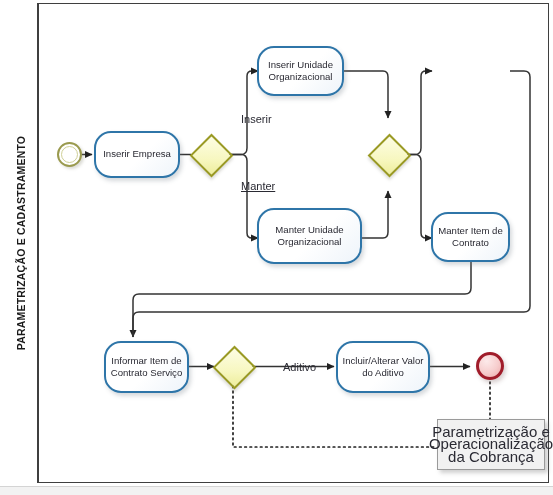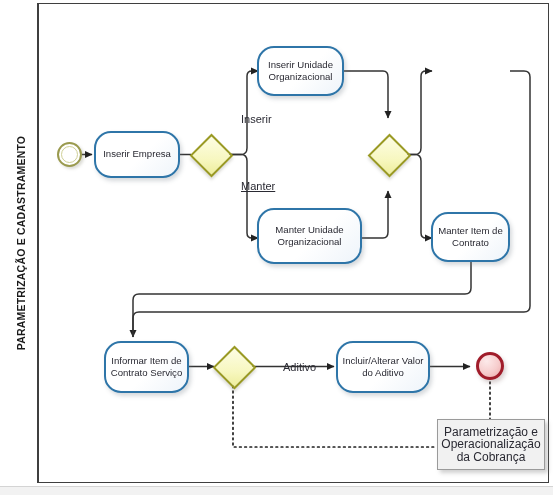--- a/index.html
+++ b/index.html
@@ -47,21 +47,21 @@
         border:1.5px solid #cfcf96;border-radius:50%;}
   .ev-end{position:absolute;width:28px;height:28px;border-radius:50%;
         border:3.5px solid #a01c2a;box-sizing:border-box;
         background:radial-gradient(circle at 35% 28%,#fdeaea 0%,#f6cdcd 55%,#eaa8a8 100%);
         box-shadow:2px 3px 4px rgba(130,100,100,.30);}
 
   
   .note{position:absolute;box-sizing:border-box;background:#f1f1f1;
         border:1px solid #9a9a9a;box-shadow:3px 3px 4px rgba(120,120,120,.35);
         display:flex;align-items:center;justify-content:center;text-align:center;
-        font-size:12px;line-height:12.6px;color:#2a2a33;padding:2px 4px;}
+        font-size:15px;line-height:12.6px;color:#2a2a33;padding:2px 4px;}
 
   
   .elabel{position:absolute;font-size:11px;color:#2a2a33;white-space:nowrap;}
 </style>
 </head>
 <body>
 
 <div id="canvas">
 
   <div class="pool"></div>

